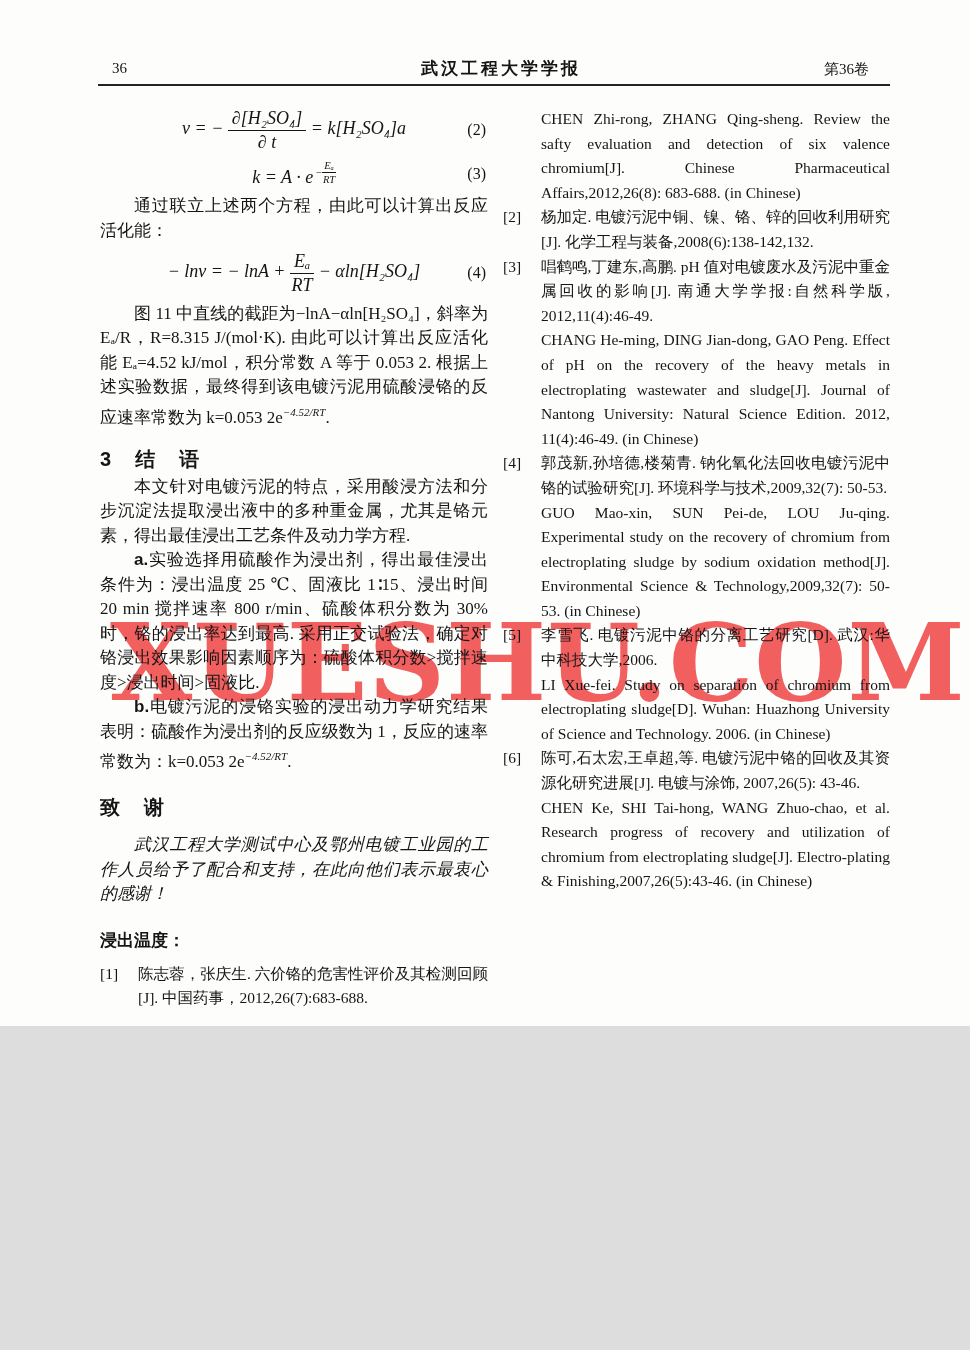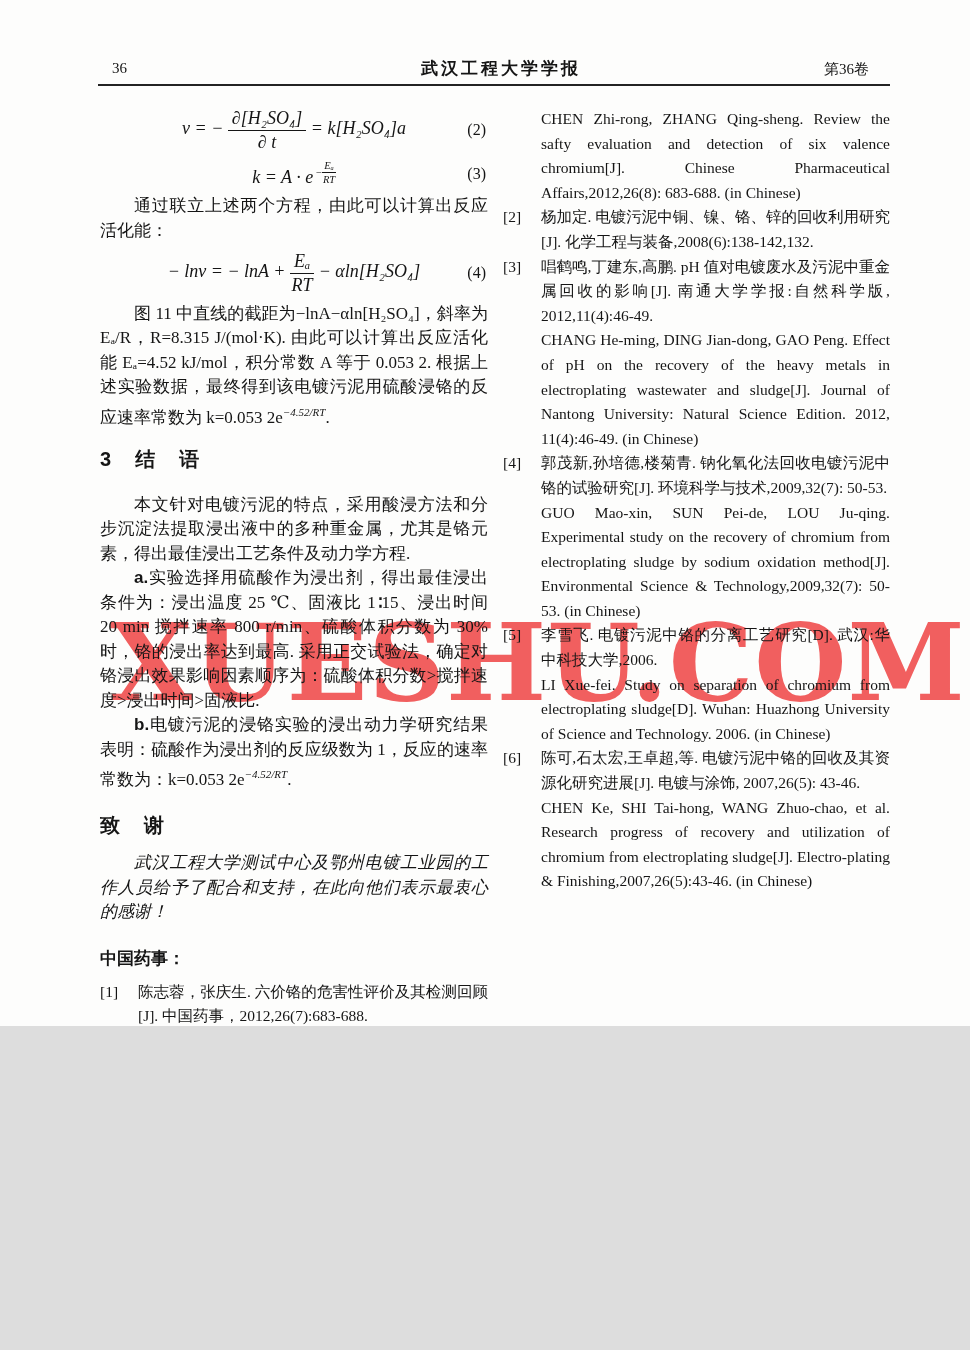--- a/index.html
+++ b/index.html
@@ -25,21 +25,21 @@
   .frac .fnum{display:block;border-bottom:1.5px solid #151515;padding:0 4px 1px;}
   .frac .fden{display:block;padding-top:1px;}
   .exp{display:inline-flex;align-items:center;vertical-align:7px;font-size:10.5px;margin-left:2px;line-height:1;}
   .exp .frac .fnum{border-bottom:1px solid #151515;padding:0 2px 0;}
   .inline-sup{font-size:11px;font-style:italic;}
   
   .para{font-size:17px;line-height:24.5px;text-align:justify;text-indent:2em;margin:0;}
   .para.tight{margin-top:2px;}
   .blabel{font-weight:bold;font-family:"Liberation Sans","DejaVu Sans",sans-serif;}
   
-  .sec-heading{margin:16px 0 20px;font-size:20px;font-weight:bold;
+  .sec-heading{margin:16px 0 2px;font-size:20px;font-weight:bold;
                font-family:"Liberation Sans","DejaVu Sans",sans-serif;letter-spacing:2px;}
   .sec-heading .sec-num{margin-right:24px;letter-spacing:0;}
   .ack-heading{margin:20px 0 12px;}
   .ack-text{font-style:italic;}
   .refs-heading{margin:22px 0 10px;font-size:17px;font-weight:bold;
                 font-family:"Liberation Sans","DejaVu Sans",sans-serif;}
   
   .ref{position:relative;font-size:15.5px;line-height:24.6px;text-align:justify;margin:0;}
   .ref .ref-label{position:absolute;left:0;top:0;}
   .ref .ref-text{margin-left:38px;}
@@ -109,21 +109,21 @@
 
     <p class="para">本文针对电镀污泥的特点，采用酸浸方法和分步沉淀法提取浸出液中的多种重金属，尤其是铬元素，得出最佳浸出工艺条件及动力学方程.</p>
 
     <p class="para"><span class="blabel">a.</span><span>实验选择用硫酸作为浸出剂，得出最佳浸出条件为：浸出温度 25 ℃、固液比 1∶15、浸出时间 20 min 搅拌速率 800 r/min、硫酸体积分数为 30%时，铬的浸出率达到最高. 采用正交试验法，确定对铬浸出效果影响因素顺序为：硫酸体积分数&gt;搅拌速度&gt;浸出时间&gt;固液比.</span></p>
 
     <p class="para"><span class="blabel">b.</span><span>电镀污泥的浸铬实验的浸出动力学研究结果表明：硫酸作为浸出剂的反应级数为 1，反应的速率常数为：k=0.053 2e</span><sup class="inline-sup">−4.52/RT</sup><span>.</span></p>
 
     <div class="sec-heading ack-heading">致　谢</div>
     <p class="para ack-text">武汉工程大学测试中心及鄂州电镀工业园的工作人员给予了配合和支持，在此向他们表示最衷心的感谢！</p>
 
-    <div class="refs-heading">中国药事：</div>
+    <div class="refs-heading">浸出温度：</div>
 
     <div class="ref">
       <span class="ref-label">[1]</span>
       <div class="ref-text">陈志蓉，张庆生. 六价铬的危害性评价及其检测回顾[J]. 中国药事，2012,26(7):683-688.</div>
     </div>
   </div>
 
   <div class="col col-right">
     <div class="ref">
       <span class="ref-label"></span>

